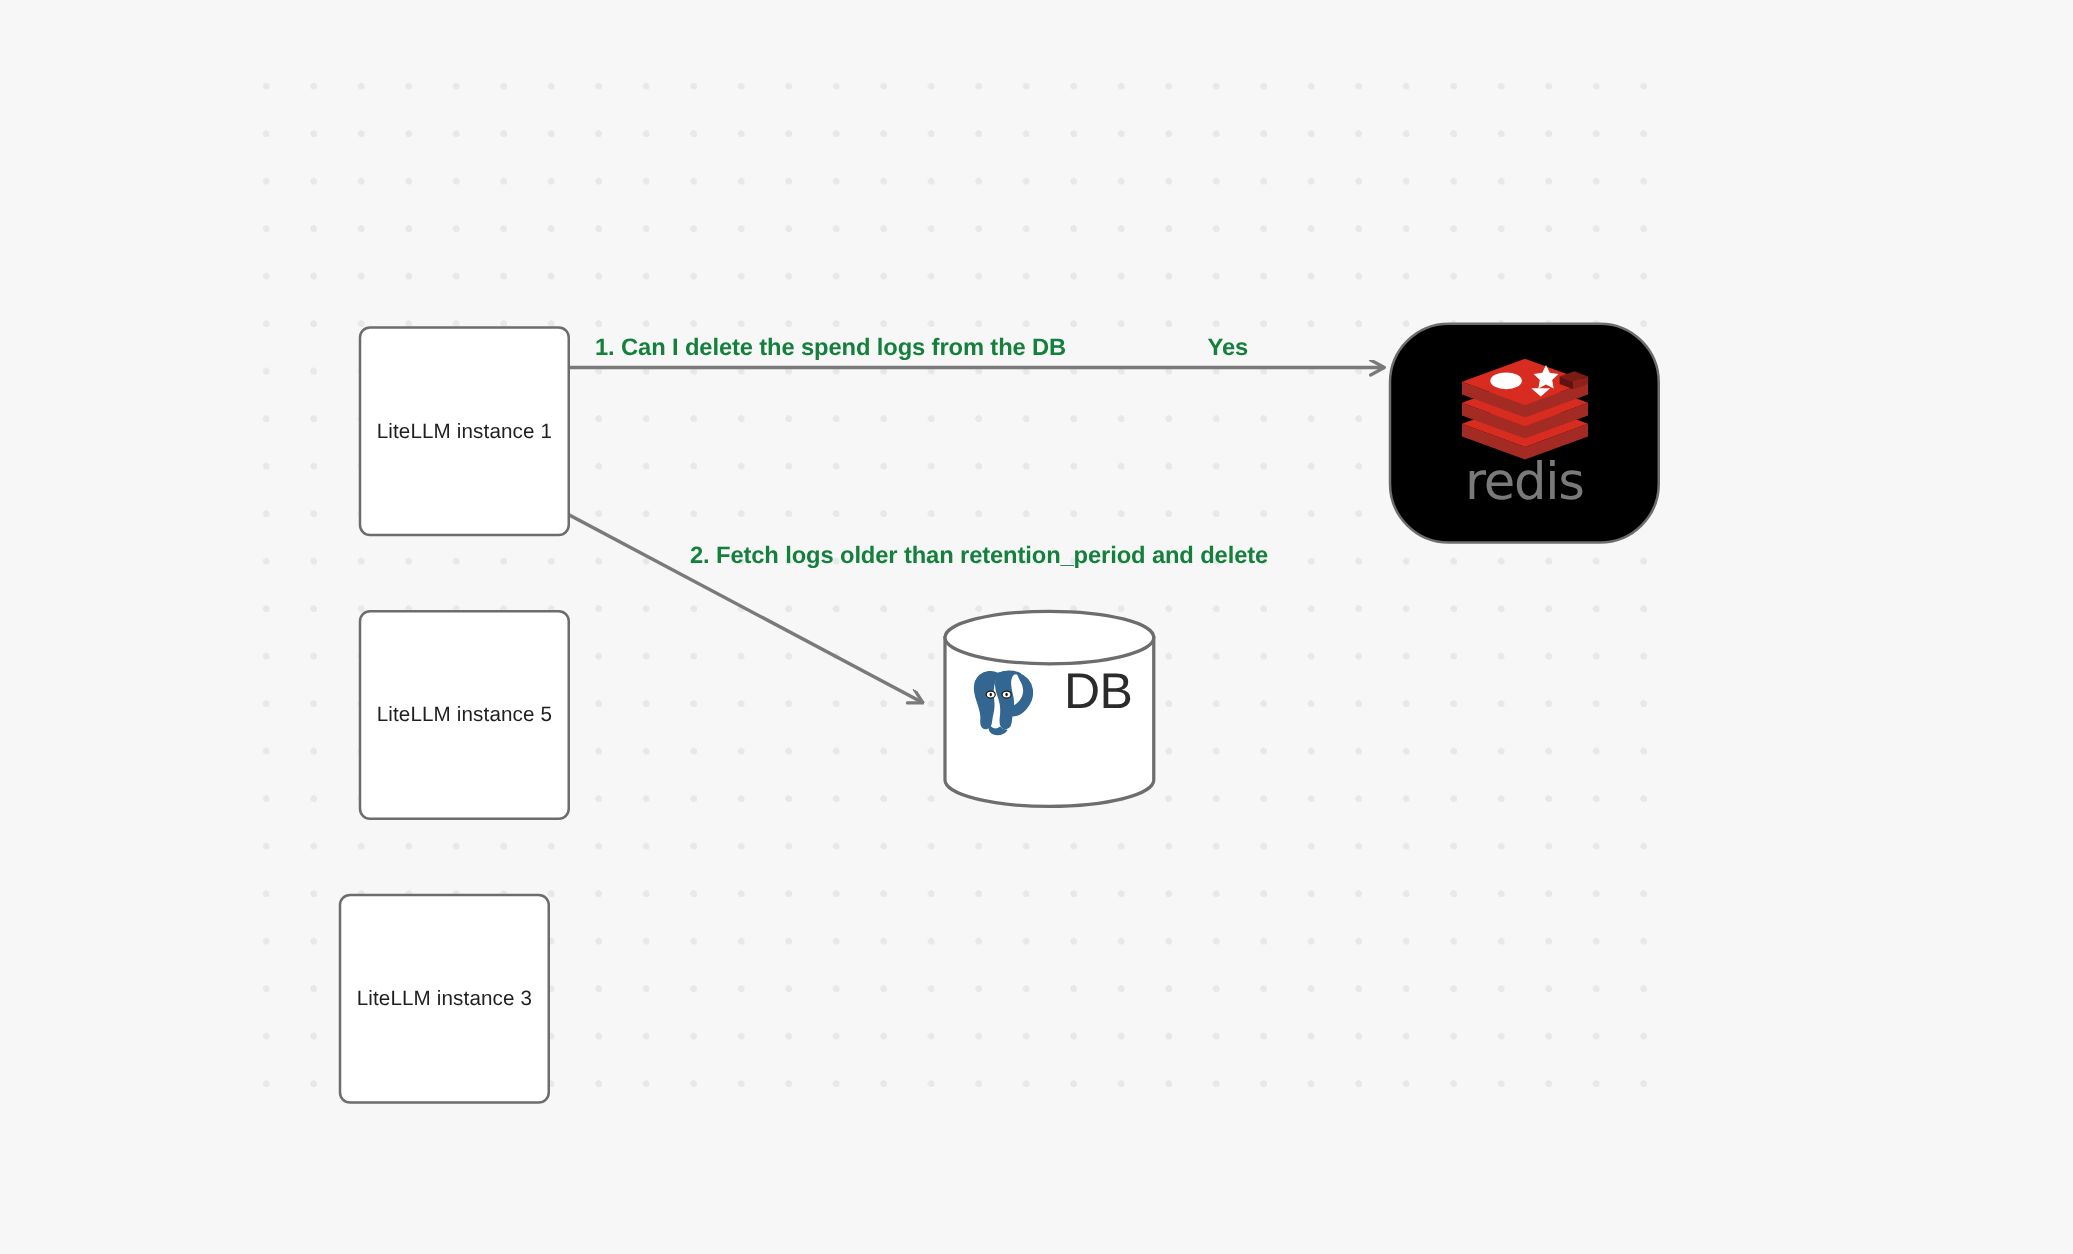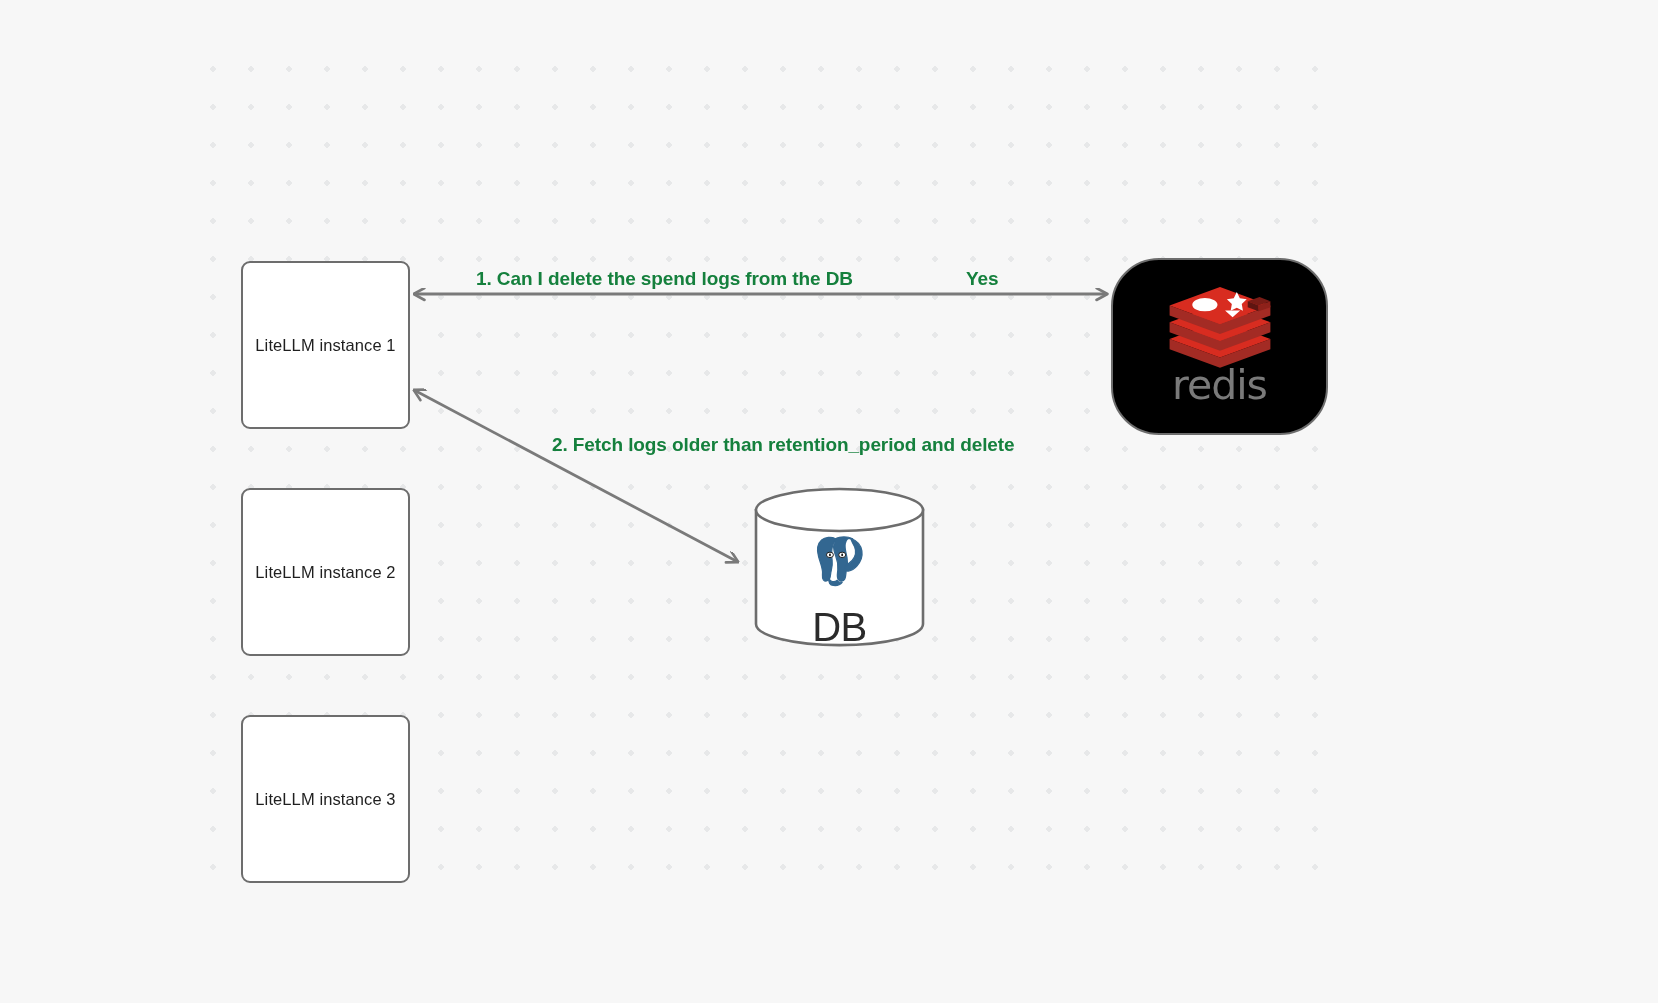--- a/index.html
+++ b/index.html
@@ -36,31 +36,32 @@
   
   .node-box {
     position: absolute;
     background: #ffffff;
     border: 2.5px solid #6d6d6d;
     border-radius: 9px;
     box-sizing: border-box;
     display: flex;
     align-items: center;
     justify-content: center;
+    margin-left: 46px;
   }
   .node-box .node-label {
     font-size: 16.5px;
     color: #1f1f1f;
     font-family: "Liberation Sans", sans-serif;
     letter-spacing: .1px;
     white-space: nowrap;
   }
   #llm-1 { left: 241px; top: 261px;  width: 169px; height: 168px; }
   #llm-2 { left: 241px; top: 488px;  width: 169px; height: 168px; }
-  #llm-3 { left: 241px; top: 715px;  width: 169px; height: 168px; }
+  #llm-3 { left: 225px; top: 715px;  width: 169px; height: 168px; }
 
   
   #redis-node {
     position: absolute;
     left: 1111px; top: 258px;
     width: 217px; height: 177px;
     background: #000000;
     border: 2.5px solid #6d6d6d;
     border-radius: 48px;
     box-sizing: border-box;
@@ -84,24 +85,23 @@
     position: absolute;
     left: 753px; top: 487px;
     width: 173px; height: 160px;
   }
   #db-node svg.cyl { position:absolute; left:0; top:0; }
   #db-inner {
     position: absolute;
     left: 0; top: 46px;
     width: 173px; height: 114px;
     display: flex;
-    align-items: center;
+    align-items: flex-start;
     justify-content: center;
     gap: 18px;
-    flex-direction: column;
   }
   #db-elephant { width: 60px; height: 58px; display:block; }
   #db-text {
     font-size: 40px;
     color: #2b2b2b;
     font-family: "Liberation Sans", sans-serif;
     letter-spacing: -0.5px;
     line-height: 1;
   }
 
@@ -147,21 +147,21 @@
     <line x1="414" y1="294" x2="1107" y2="294" stroke="#7a7a7a" stroke-width="2.8" marker-start="url(#arrow-left)" marker-end="url(#arrow-right)"></line>
 
     <line x1="414" y1="390" x2="738" y2="562" stroke="#7a7a7a" stroke-width="2.8" marker-start="url(#arrow-left)" marker-end="url(#arrow-right)"></line>
   </svg>
 
   <div class="node-box" id="llm-1">
     <span class="node-label">LiteLLM instance 1</span>
   </div>
 
   <div class="node-box" id="llm-2">
-    <span class="node-label">LiteLLM instance 2</span>
+    <span class="node-label">LiteLLM instance 5</span>
   </div>
 
   <div class="node-box" id="llm-3">
     <span class="node-label">LiteLLM instance 3</span>
   </div>
 
   <div id="redis-node">
     <svg id="redis-logo-mark" viewBox="0 0 128 100">
 
       <path d="M64 96 L4 74 L4 62 L64 84 L124 62 L124 74 Z" fill="#a32b24"></path>

